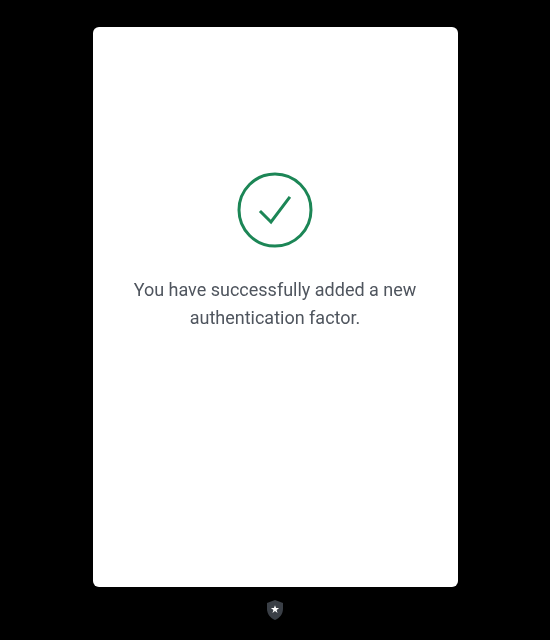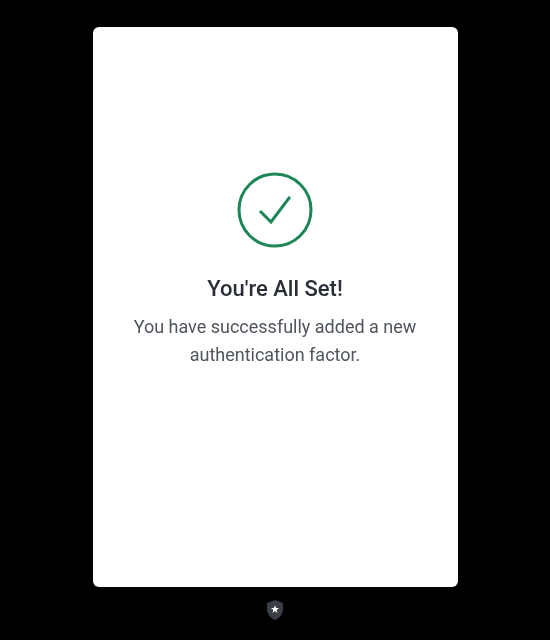--- a/index.html
+++ b/index.html
@@ -73,21 +73,20 @@
 </head>
 <body>
 
 <div class="card">
   <div class="success-icon-wrap">
     <svg width="76" height="76" viewBox="0 0 76 76">
       <circle class="success-circle" cx="38" cy="38" r="36"></circle>
       <path class="success-check" d="M24 40 L34 50 L52 26"></path>
     </svg>
   </div>
-  <h1 class="title">You're All Set!</h1>
   <p class="message">You have successfully added a new authentication factor.</p>
 </div>
 
 <div class="footer-badge">
   <svg width="18" height="20" viewBox="0 0 18 20">
     <path fill="#3a3f46" d="M9 0 L17 3 L17 9 C17 14 13.5 18 9 20 C4.5 18 1 14 1 9 L1 3 Z"></path>
     <path fill="#ffffff" d="M9 5.2 L10.05 8.1 L13.1 8.1 L10.6 9.95 L11.55 12.9 L9 11.05 L6.45 12.9 L7.4 9.95 L4.9 8.1 L7.95 8.1 Z"></path>
   </svg>
 </div>
 

